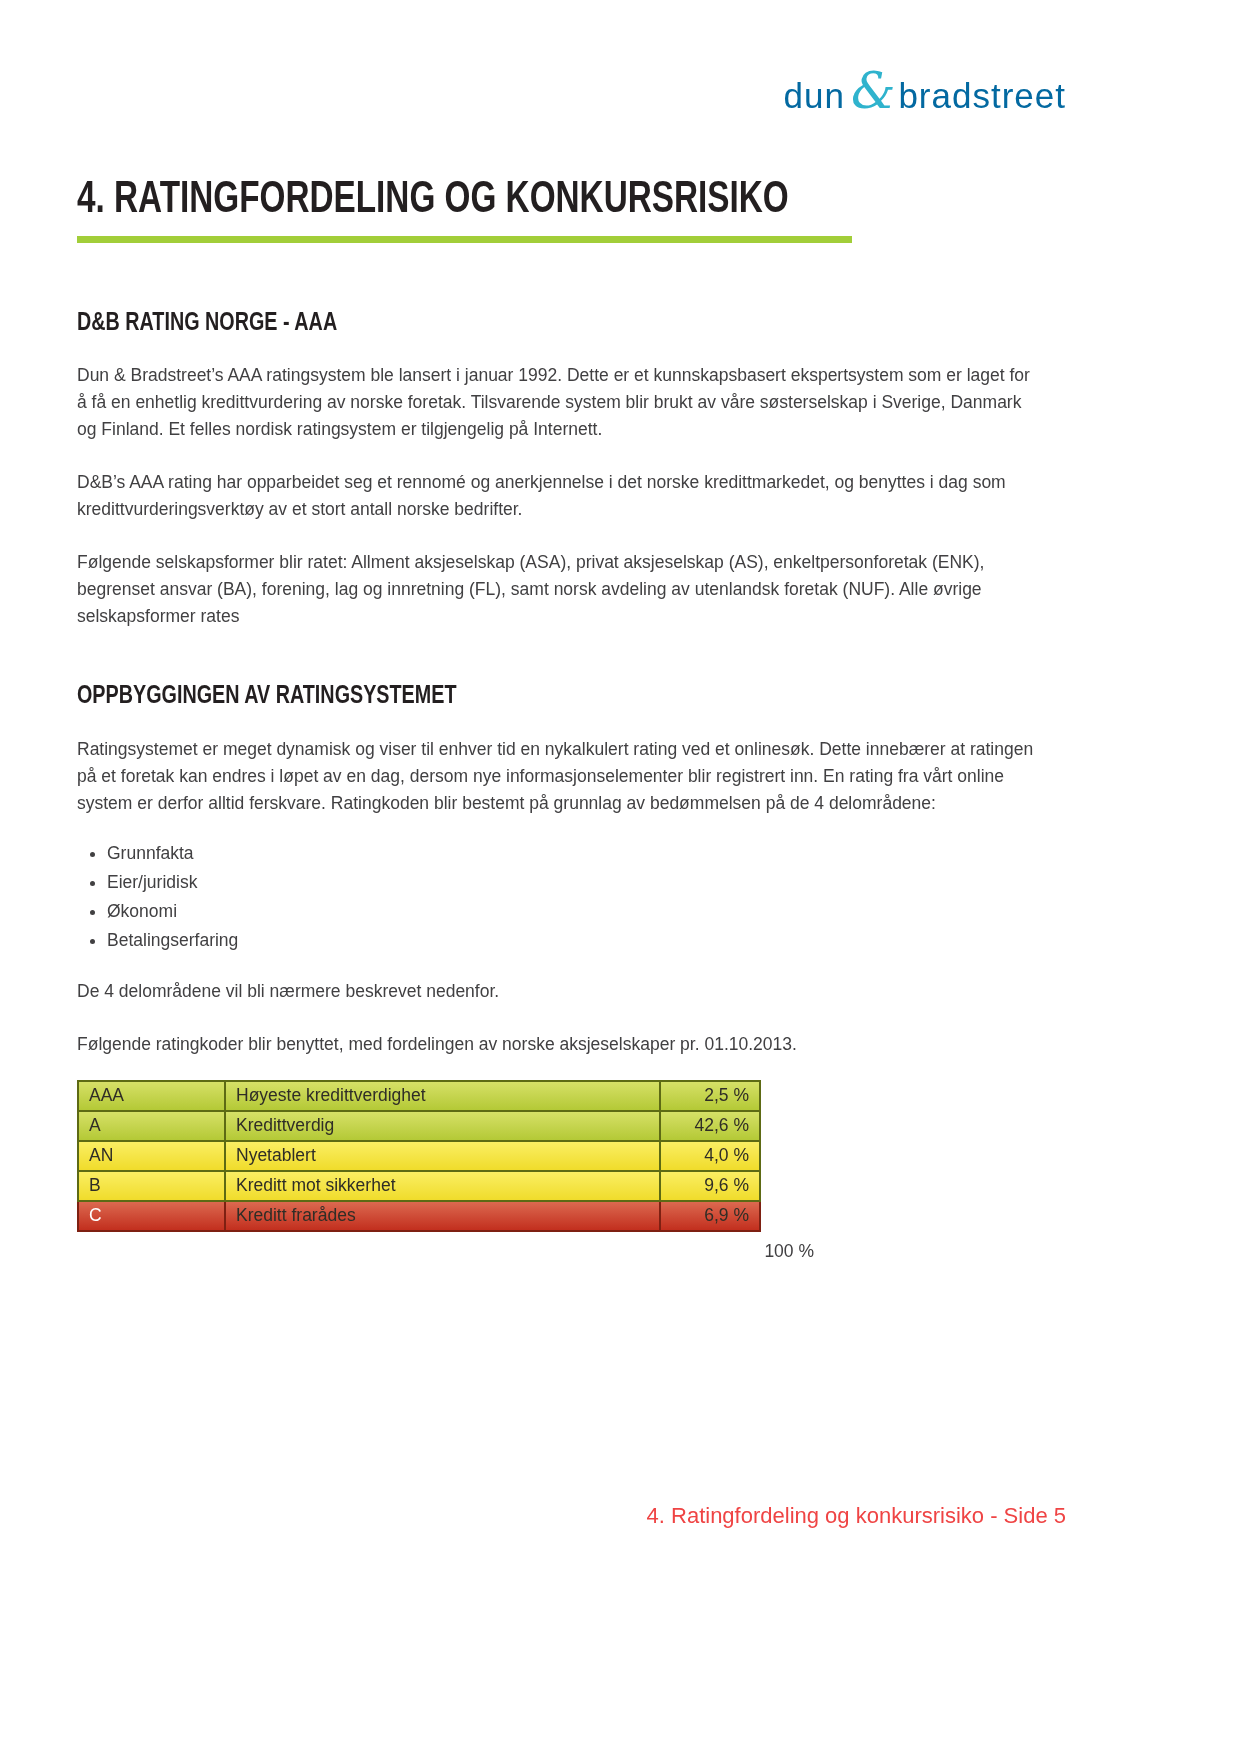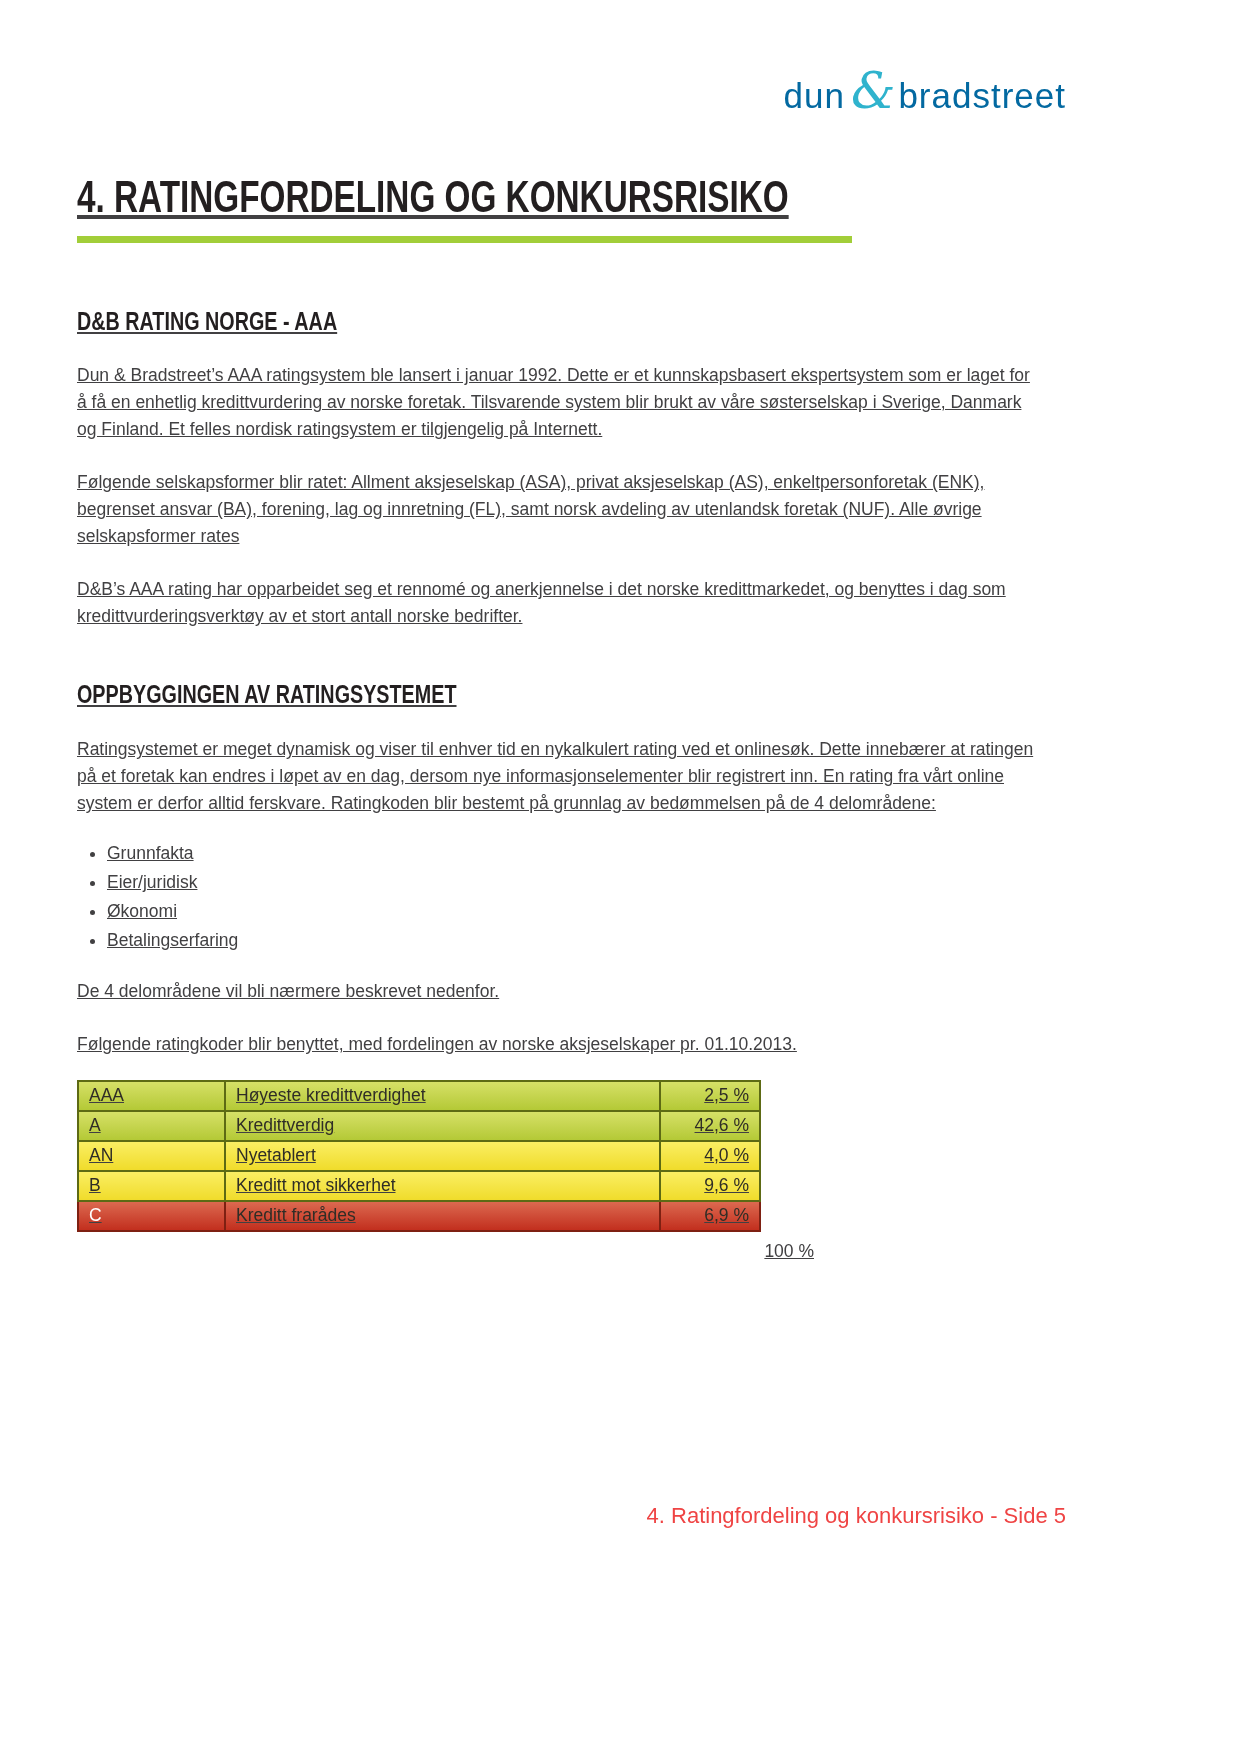--- a/index.html
+++ b/index.html
@@ -6,21 +6,21 @@
   * { margin: 0; padding: 0; box-sizing: border-box; }
   html, body { background: #ffffff; }
   body {
     width: 1241px;
     height: 1754px;
     position: relative;
     font-family: "Liberation Sans", "DejaVu Sans", sans-serif;
     color: #414042;
     overflow: hidden;
   }
-  .content { padding: 0 82px 0 77px; text-decoration: underline; }
+  .content { padding: 0 82px 0 77px; }
 
   
   .logo {
     position: absolute;
     top: 66px;
     right: 175px;
     display: flex;
     align-items: baseline;
     user-select: none;
   }
@@ -132,22 +132,22 @@
 </div>
 
 <div class="content">
 
   <h1 class="page-title">4. RATINGFORDELING OG KONKURSRISIKO</h1>
   <div class="title-rule"></div>
 
   <h2 class="section-heading s1-heading">D&amp;B RATING NORGE - AAA</h2>
 
   <p class="body-text">Dun &amp; Bradstreet’s AAA ratingsystem ble lansert i januar 1992. Dette er et kunnskapsbasert ekspertsystem som er laget for å få en enhetlig kredittvurdering av norske foretak. Tilsvarende system blir brukt av våre søsterselskap i Sverige, Danmark og Finland. Et felles nordisk ratingsystem er tilgjengelig på Internett.</p>
+  <p class="body-text">D&amp;B’s AAA rating har opparbeidet seg et rennomé og anerkjennelse i det norske kredittmarkedet, og benyttes i dag som kredittvurderingsverktøy av et stort antall norske bedrifter.</p>
   <p class="body-text">Følgende selskapsformer blir ratet: Allment aksjeselskap (ASA), privat aksjeselskap (AS), enkeltpersonforetak (ENK), begrenset ansvar (BA), forening, lag og innretning (FL), samt norsk avdeling av utenlandsk foretak (NUF). Alle øvrige selskapsformer rates</p>
-  <p class="body-text">D&amp;B’s AAA rating har opparbeidet seg et rennomé og anerkjennelse i det norske kredittmarkedet, og benyttes i dag som kredittvurderingsverktøy av et stort antall norske bedrifter.</p>
 
   <h2 class="section-heading s2-heading">OPPBYGGINGEN AV RATINGSYSTEMET</h2>
 
   <p class="body-text">Ratingsystemet er meget dynamisk og viser til enhver tid en nykalkulert rating ved et onlinesøk. Dette innebærer at ratingen på et foretak kan endres i løpet av en dag, dersom nye informasjonselementer blir registrert inn. En rating fra vårt online system er derfor alltid ferskvare. Ratingkoden blir bestemt på grunnlag av bedømmelsen på de 4 delområdene:</p>
 
   <ul class="subareas">
       <li>Grunnfakta</li>
       <li>Eier/juridisk</li>
       <li>Økonomi</li>
       <li>Betalingserfaring</li>

